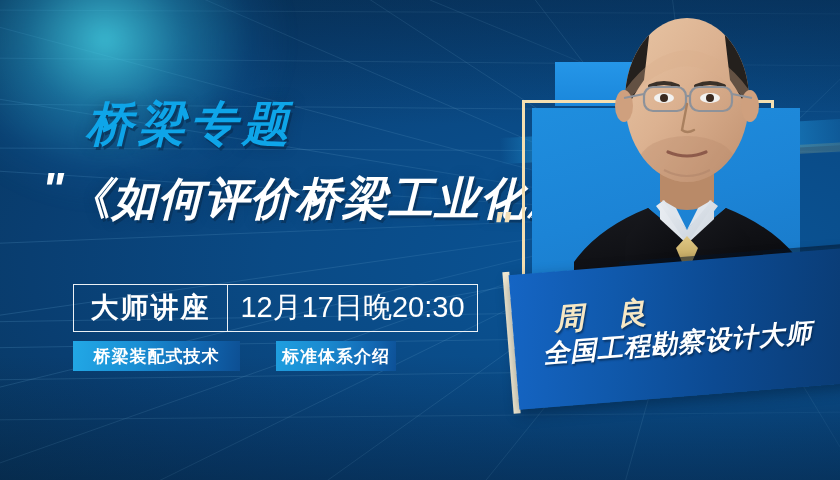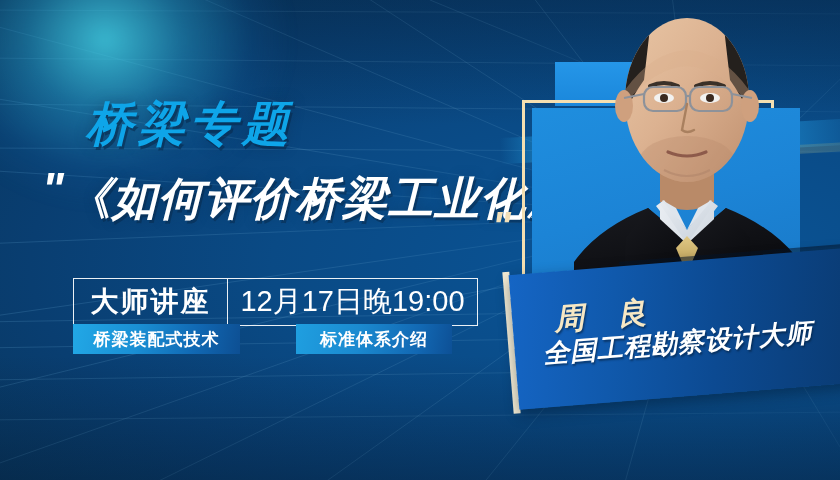--- a/index.html
+++ b/index.html
@@ -62,39 +62,39 @@
     text-shadow:2px 3px 0 rgba(8,40,72,.50), 0 0 12px rgba(10,44,80,.40);
   }
   .qmark {
     position:absolute; font-style:italic; font-weight:700;
     font-size:46px; line-height:1; letter-spacing:-2px; white-space:nowrap;
   }
   .qmark.open  { left:42px;  top:166px; color:#ffffff; }
   .qmark.close { left:492px; top:206px; color:#f2dfb8; font-size:40px; }
 
   
-  .lecbar { position:absolute; left:73px; top:278px; height:48px; display:flex; }
+  .lecbar { position:absolute; left:73px; top:284px; height:48px; display:flex; }
   .lec-cell {
     border:1.5px solid rgba(255,255,255,.92);
     display:flex; align-items:center; justify-content:center;
     color:#ffffff; white-space:nowrap;
   }
   .lec-title { width:155px; font-size:28px; font-weight:700; letter-spacing:2px; }
   .lec-date  { width:250px; font-size:29px; font-weight:400; letter-spacing:0px; border-left:none; }
 
   
-  .tagrow { position:absolute; left:73px; top:324px; display:flex;gap:20px; }
+  .tagrow { position:absolute; left:73px; top:341px; display:flex; }
   .tag {
     height:30px; display:flex; align-items:center; justify-content:center;
     color:#ffffff; font-size:17px; font-weight:700; letter-spacing:1px;
     white-space:nowrap;
     background:linear-gradient(100deg,#22a8e6 0%, #1a8fd4 38%, #1169b4 72%, #0d4f93 100%);
   }
   .tag.t1 { width:167px; }
-  .tag.t2 { width:156px; margin-left:36px;
+  .tag.t2 { width:120px; margin-left:36px;
             background:linear-gradient(100deg,#1f9fe0 0%, #1b8ad0 40%, #1268b3 78%, #0d5096 100%); }
 
   
   .right-stack { position:absolute; left:500px; top:0; width:340px; height:480px; }
 
   
   .tab-blue {
     position:absolute; left:55px; top:62px; width:116px; height:44px;
     background:linear-gradient(180deg,#2596e8 0%, #1a87db 100%);
   }
@@ -218,21 +218,21 @@
   <div class="band-tr"></div>
   <div class="band-tr2"></div>
 
   <div class="qmark open">"</div>
   <div class="headline">桥梁专题</div>
   <div class="subline">《如何评价桥梁工业化》</div>
   <div class="qmark close">"</div>
 
   <div class="lecbar">
     <div class="lec-cell lec-title">大师讲座</div>
-    <div class="lec-cell lec-date">12月17日晚19:00</div>
+    <div class="lec-cell lec-date">12月17日晚20:30</div>
   </div>
 
   <div class="tagrow">
     <div class="tag t1">桥梁装配式技术</div>
     <div class="tag t2">标准体系介绍</div>
   </div>
 
   <div class="right-stack">
 
     <div class="tab-blue"></div>

